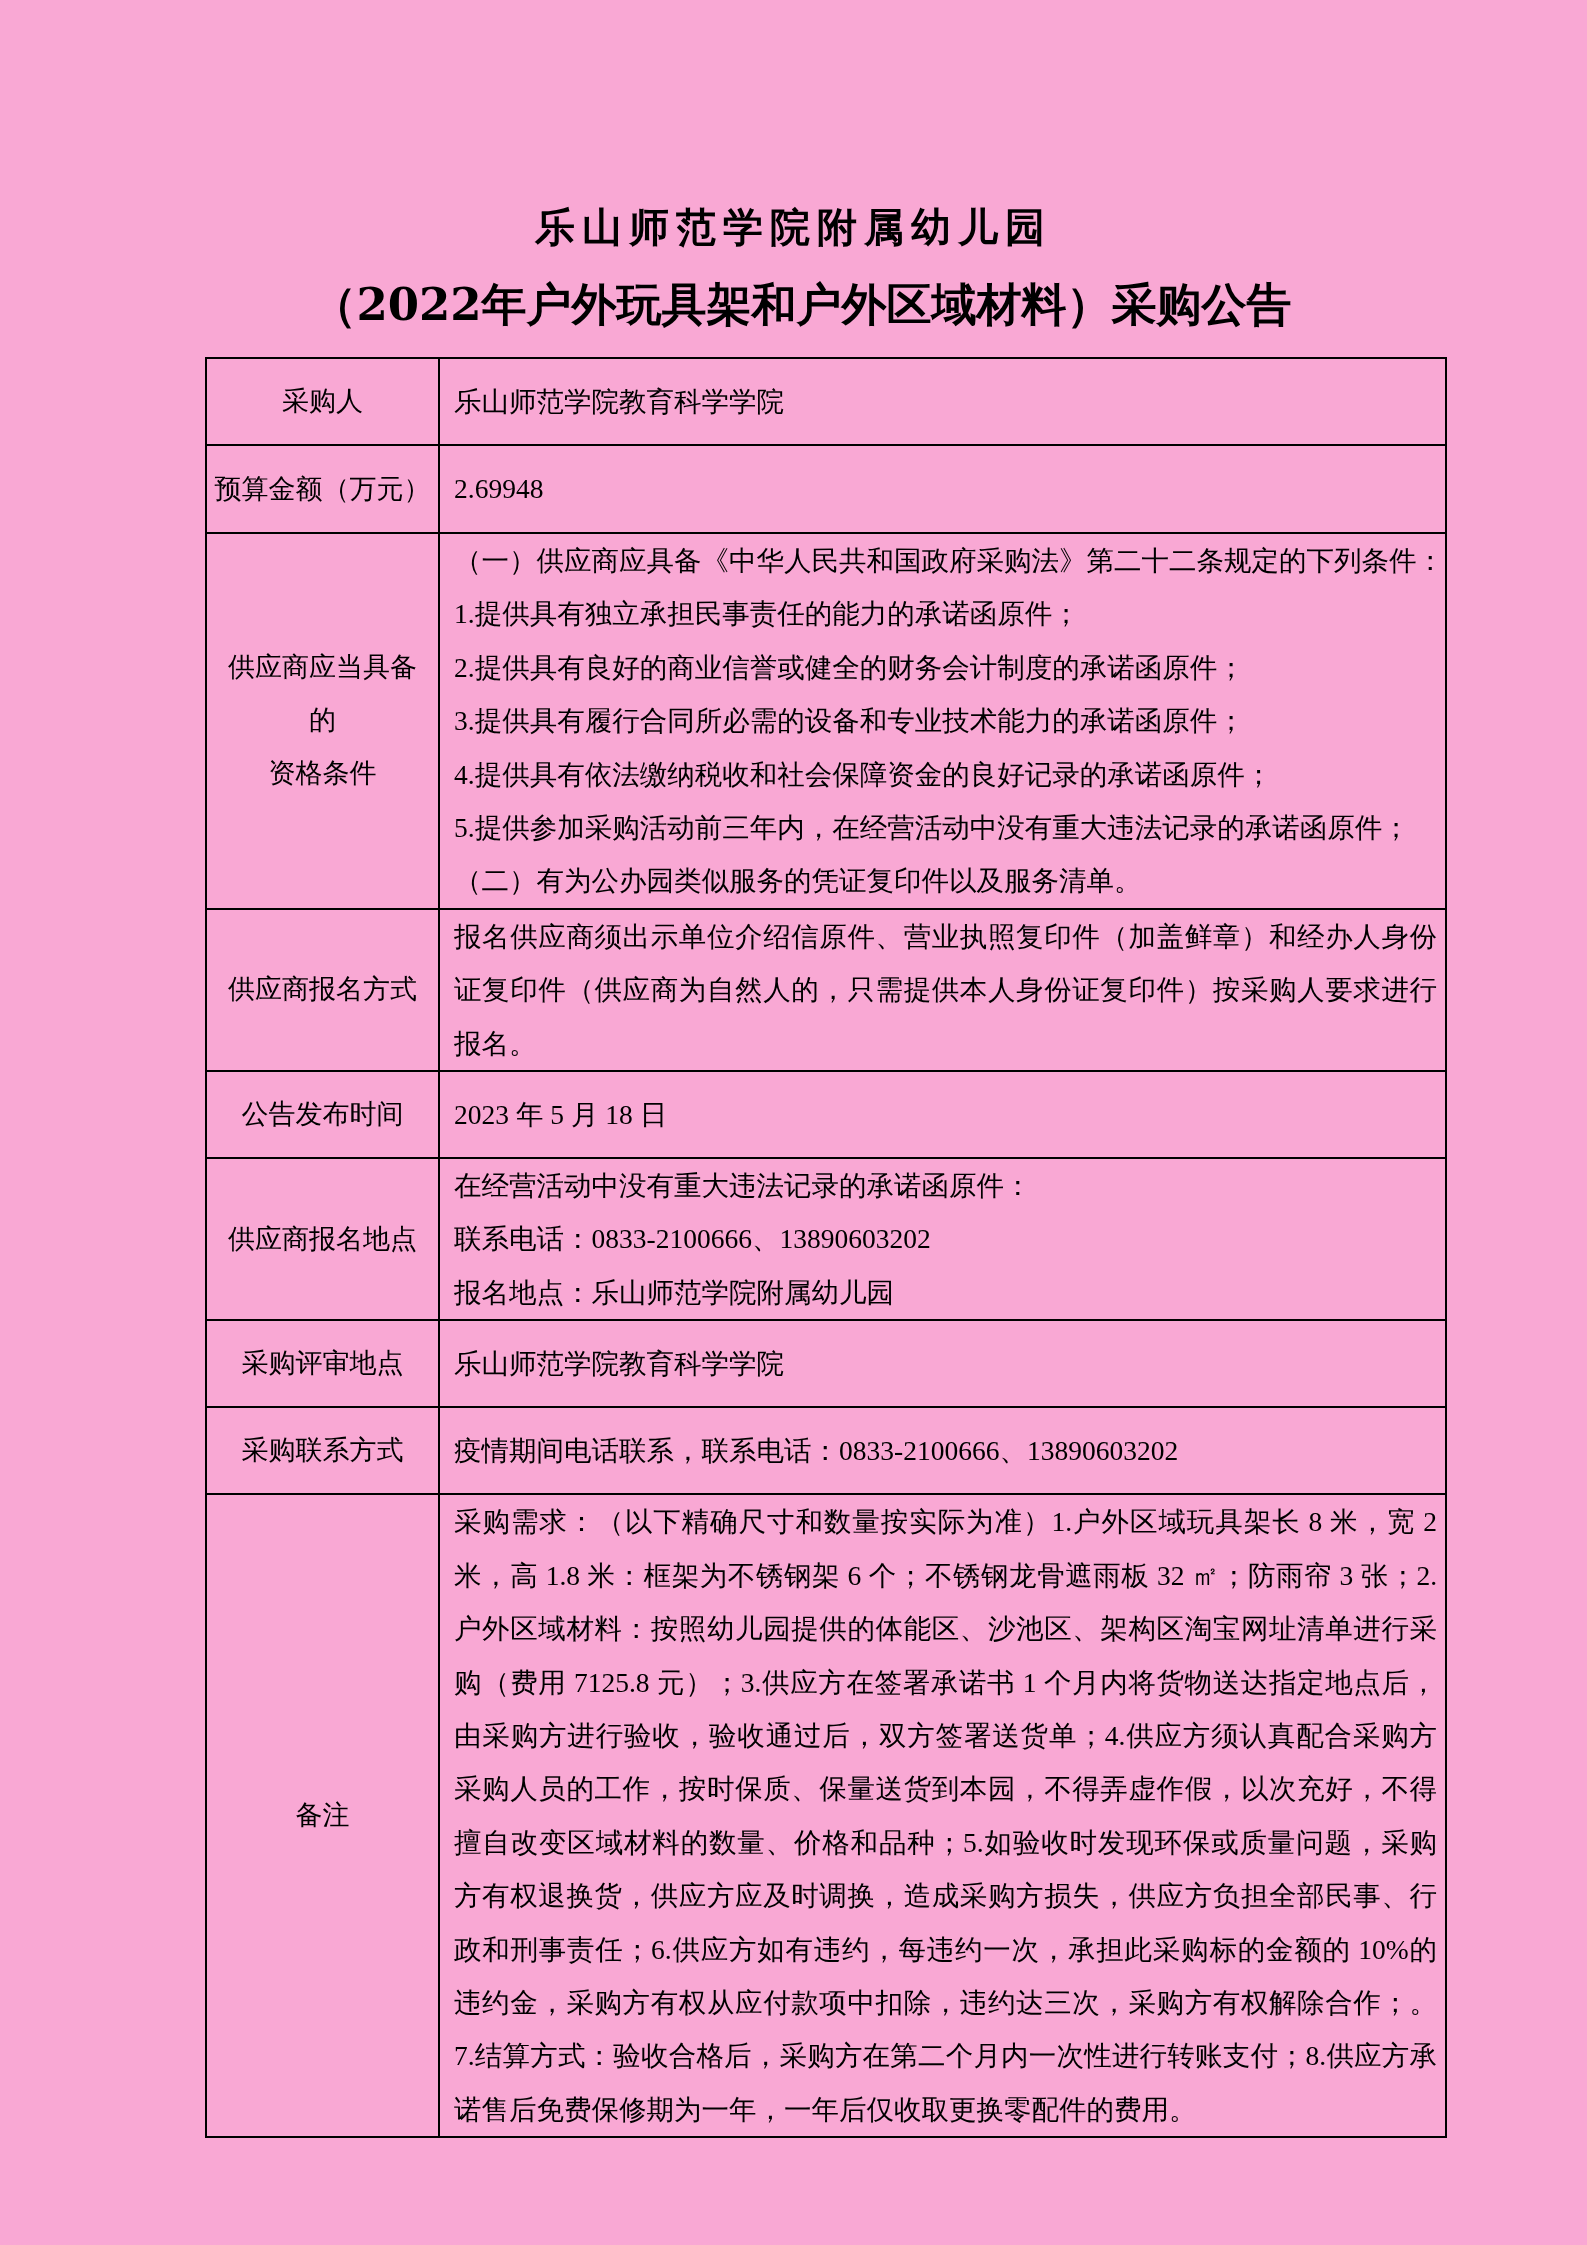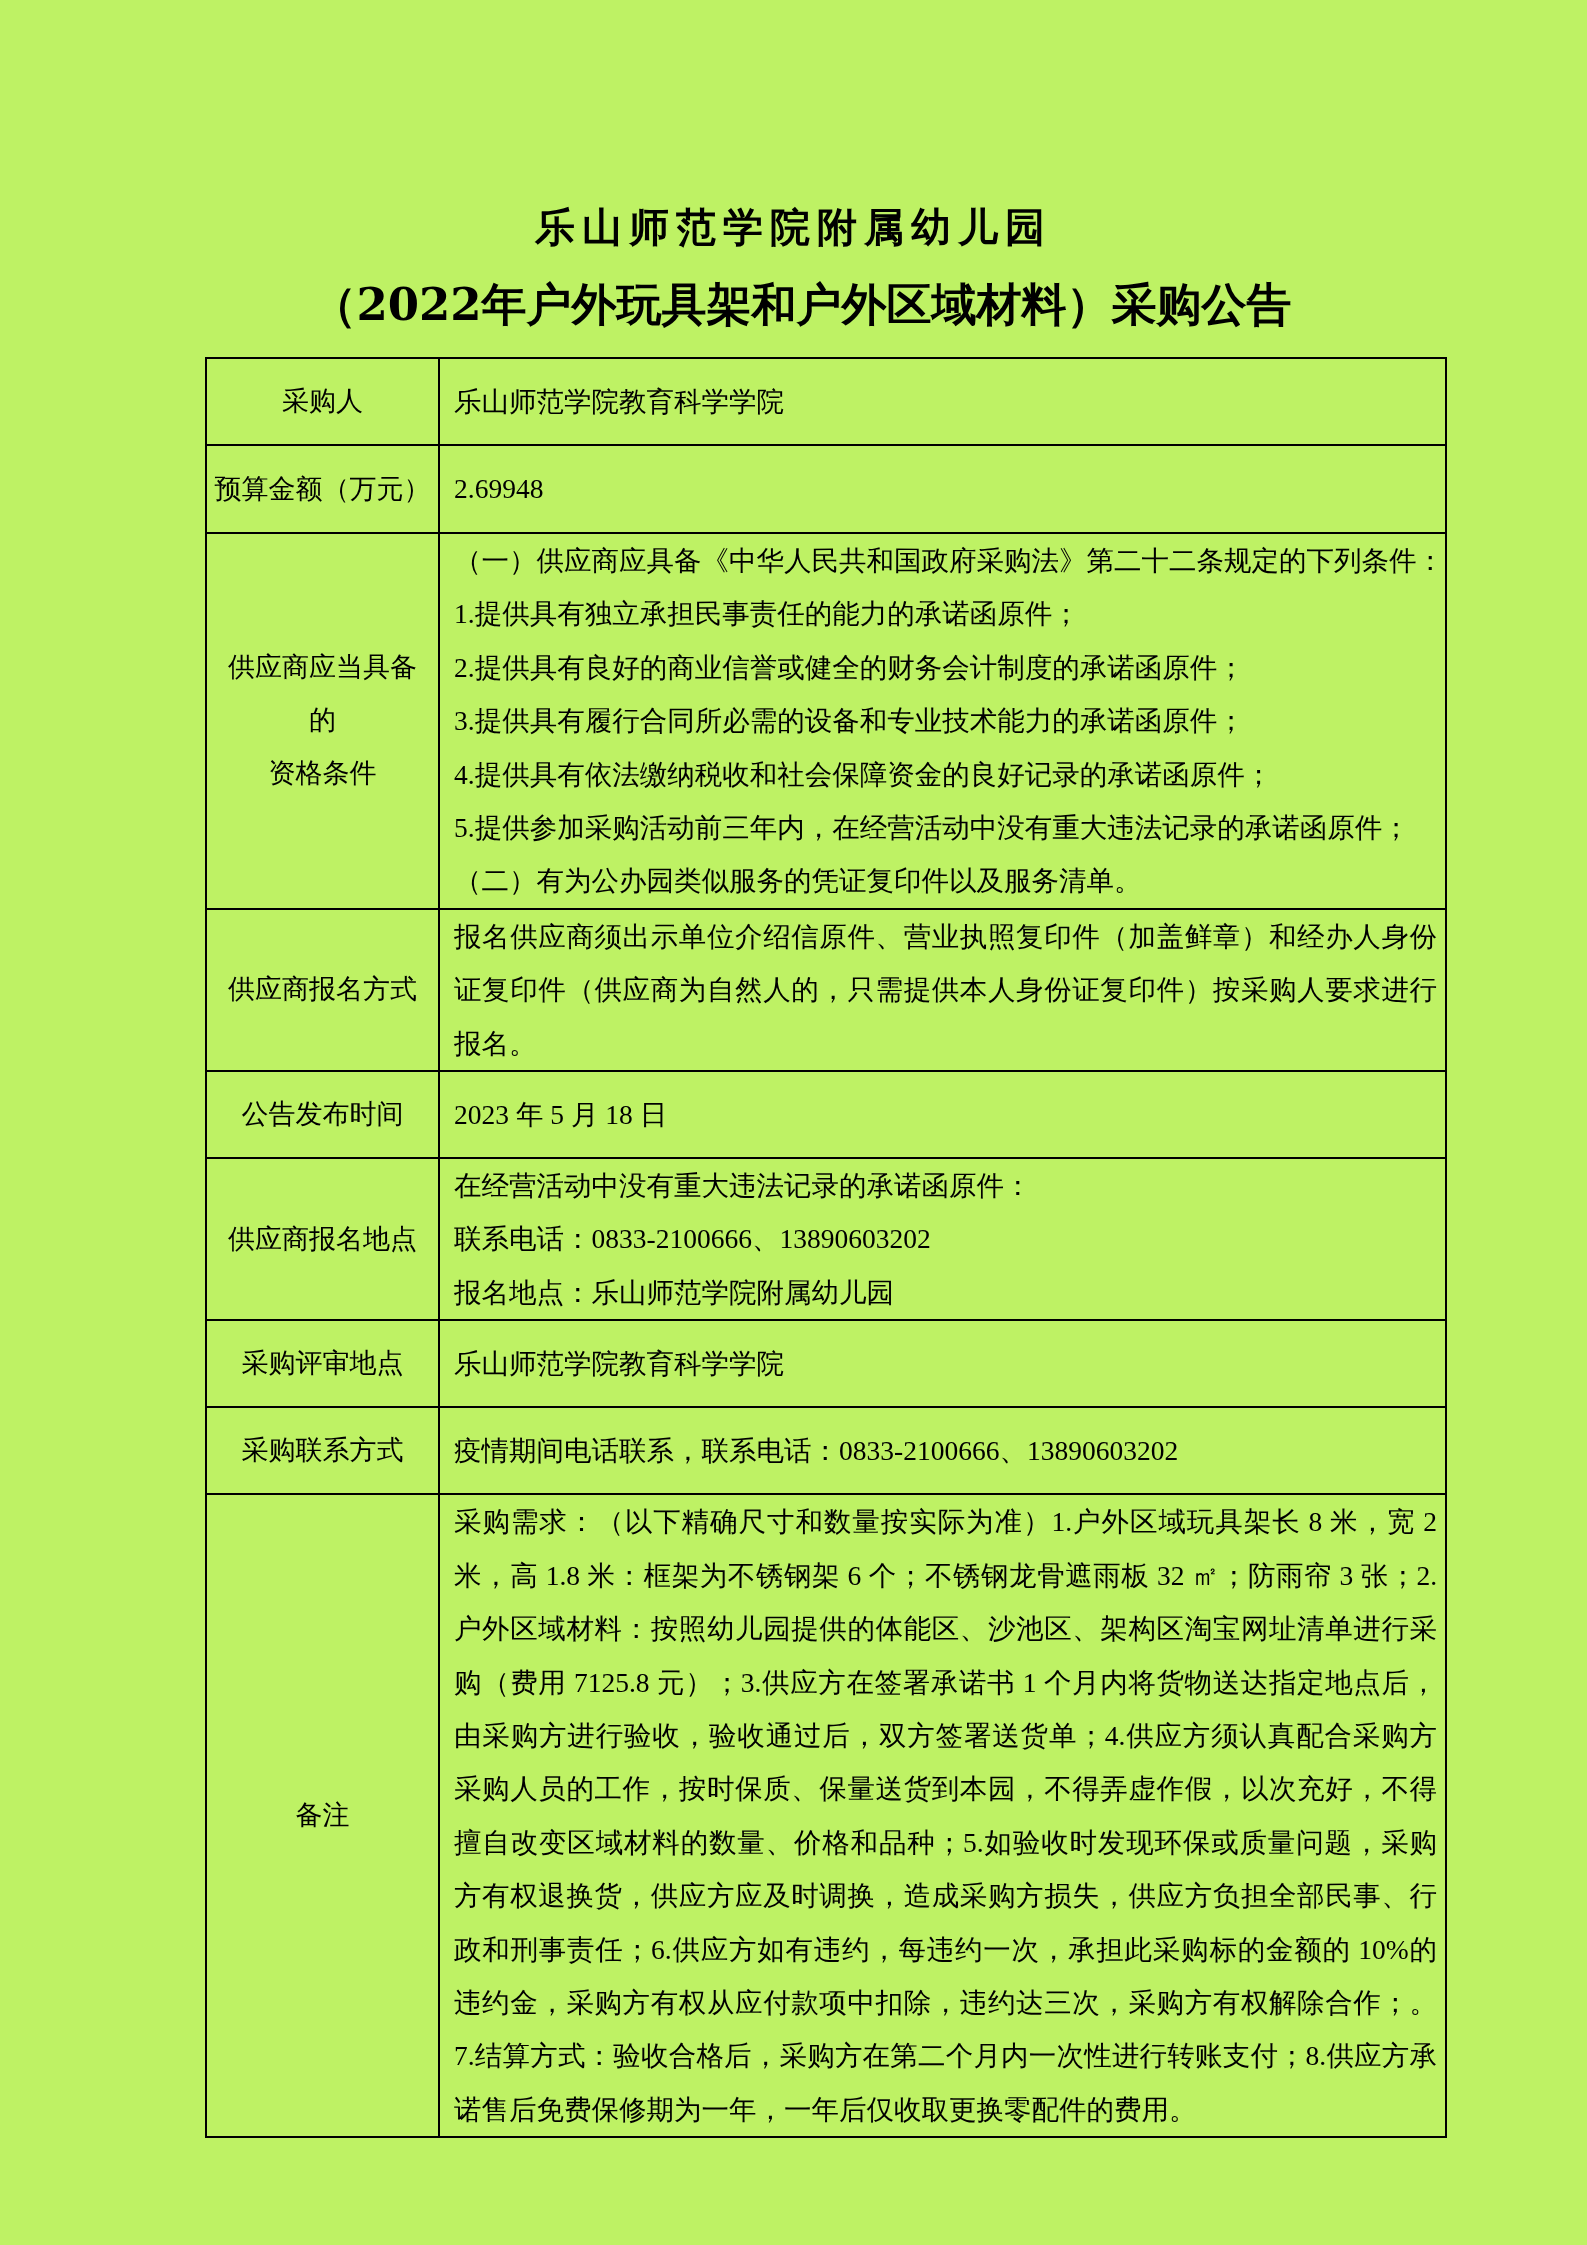--- a/index.html
+++ b/index.html
@@ -4,21 +4,21 @@
 <style>
   html, body {
     margin: 0;
     padding: 0;
     background: #ffffff;
   }
   .page {
     position: relative;
     width: 1587px;
     height: 2245px;
-    background: #bef264;
+    background: #f9a8d4;
     color: #000000;
     font-family: "Liberation Serif", "DejaVu Serif", serif;
     overflow: hidden;
   }
   .title1 {
     position: absolute;
     top: 203px;
     left: 0;
     width: 100%;
     text-align: center;

